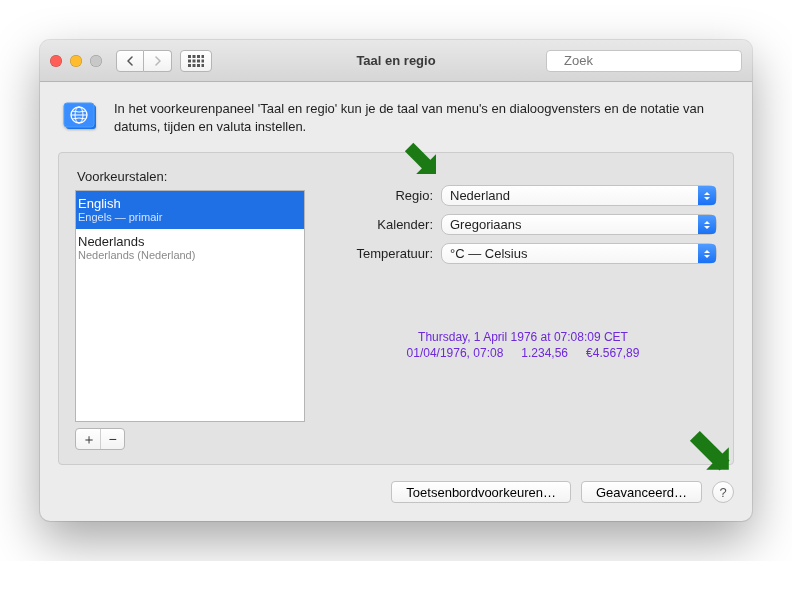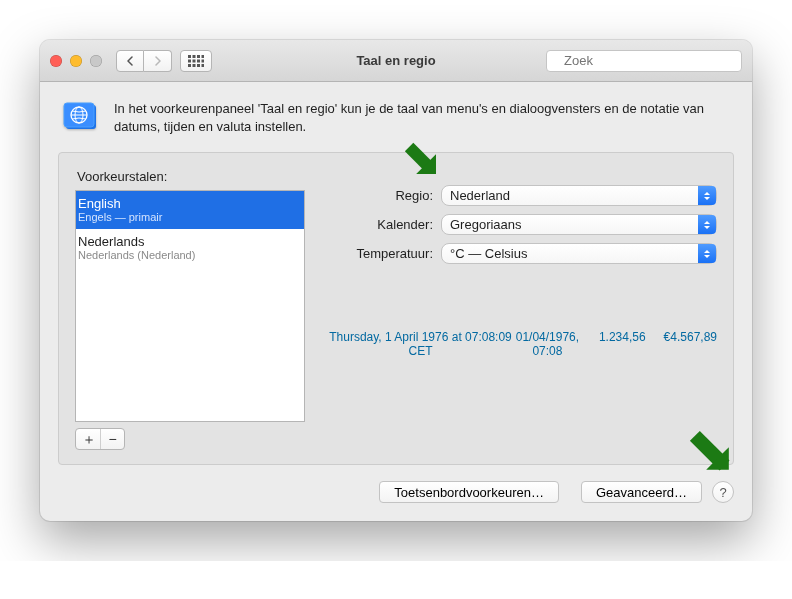--- a/index.html
+++ b/index.html
@@ -113,34 +113,34 @@
     display:flex; flex-direction:column; align-items:center; justify-content:center;
   }
   .popup .arrbox::before, .popup .arrbox::after{
     content:""; width:0; height:0; border-left:3px solid transparent; border-right:3px solid transparent;
   }
   .popup .arrbox::before{ border-bottom:3px solid #fff; margin-bottom:2px;}
   .popup .arrbox::after{ border-top:3px solid #fff;}
   .check { display:flex; align-items:center; gap:6px; }
   .check input { accent-color:#1f6fe5; width:14px; height:14px; }
   .sample {
-    margin-top:66px; text-align:center; font-size:12px; color:#0369a1;
-    display:flex; flex-direction:row; gap:2px; align-items:center;
+    margin-top:66px; text-align:center; font-size:12px; color:#6d28d9;
+    display:flex; flex-direction:column; gap:2px; align-items:center;
   }
   .sample .line2{ display:flex; gap:18px; }
   
   .footer {
     display:flex; justify-content:flex-end; align-items:center;
     gap:10px; padding: 6px 18px 18px 18px;
   }
   .pushbtn {
     height:22px; padding:0 14px;
     border:1px solid #c3c3c3; border-radius:4px;
     background:linear-gradient(#ffffff,#f3f3f3);
-    font-size:13px; display:flex; align-items:center; cursor:pointer;margin-left:12px;
+    font-size:13px; display:flex; align-items:center; cursor:pointer;
   }
   .helpbtn{
     width:22px; height:22px; border:1px solid #c3c3c3; border-radius:50%;
     background:linear-gradient(#ffffff,#f3f3f3);
     display:flex; align-items:center; justify-content:center;
     font-size:13px; color:#555; cursor:pointer;
   }
   
   .arrow { position:absolute; pointer-events:none; }
 </style>

